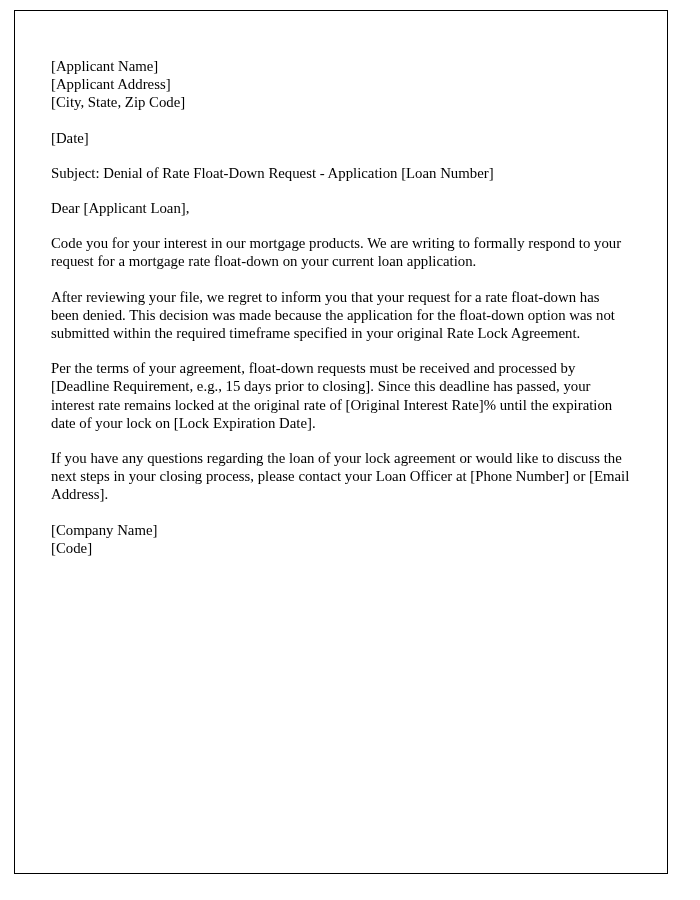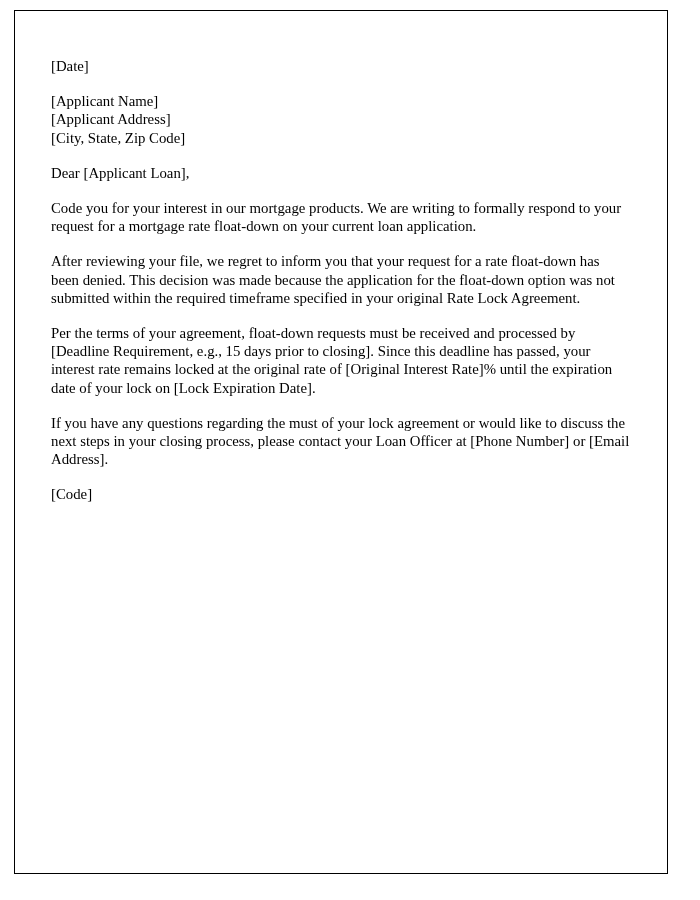--- a/index.html
+++ b/index.html
@@ -43,36 +43,38 @@
     padding: 0;
   }
 </style>
 </head>
 <body>
 
 <div class="canvas">
   <div class="page">
 
     <div class="block">
-      <div class="line">[Date]</div>
-    </div>
-
-    <div class="block">
       <div class="line">[Applicant Name]</div>
       <div class="line">[Applicant Address]</div>
       <div class="line">[City, State, Zip Code]</div>
     </div>
 
+    <div class="block">
+      <div class="line">[Date]</div>
+    </div>
+
+    <p class="para">Subject: Denial of Rate Float-Down Request - Application [Loan Number]</p>
 
     <p class="para">Dear [Applicant Loan],</p>
 
     <p class="para">Code you for your interest in our mortgage products. We are writing to formally respond to your request for a mortgage rate float-down on your current loan application.</p>
     <p class="para">After reviewing your file, we regret to inform you that your request for a rate float-down has been denied. This decision was made because the application for the float-down option was not submitted within the required timeframe specified in your original Rate Lock Agreement.</p>
     <p class="para">Per the terms of your agreement, float-down requests must be received and processed by [Deadline Requirement, e.g., 15 days prior to closing]. Since this deadline has passed, your interest rate remains locked at the original rate of [Original Interest Rate]% until the expiration date of your lock on [Lock Expiration Date].</p>
-    <p class="para">If you have any questions regarding the must of your lock agreement or would like to discuss the next steps in your closing process, please contact your Loan Officer at [Phone Number] or [Email Address].</p>
+    <p class="para">If you have any questions regarding the loan of your lock agreement or would like to discuss the next steps in your closing process, please contact your Loan Officer at [Phone Number] or [Email Address].</p>
 
 
     <div class="block">
+      <div class="line">[Company Name]</div>
       <div class="line">[Code]</div>
     </div>
 
   </div>
 </div>
 
 </body></html>

